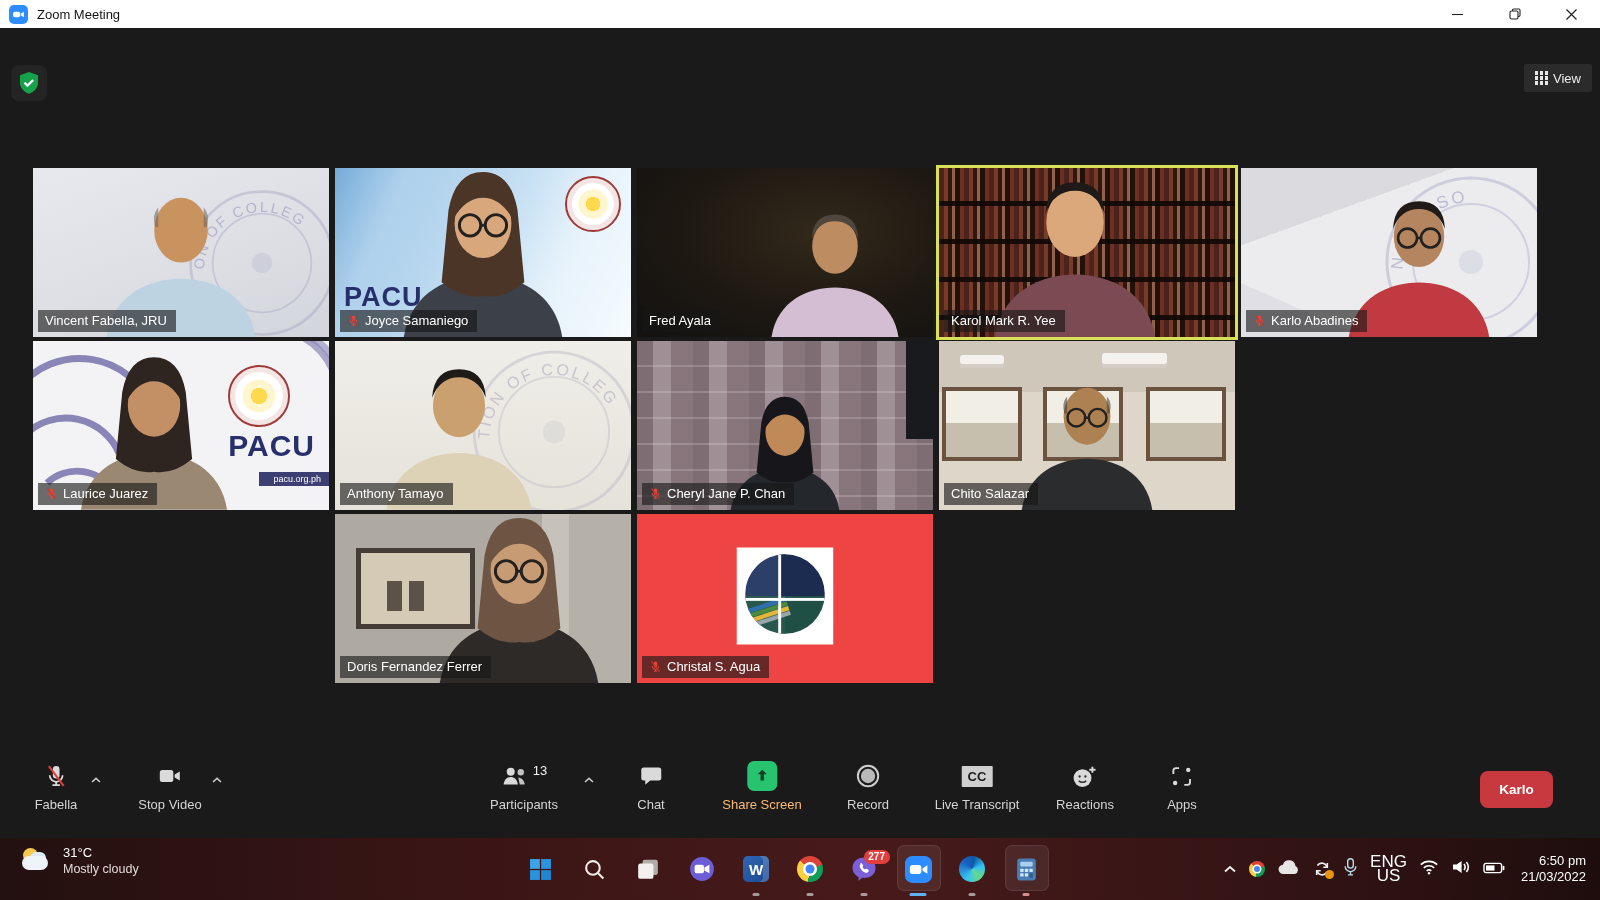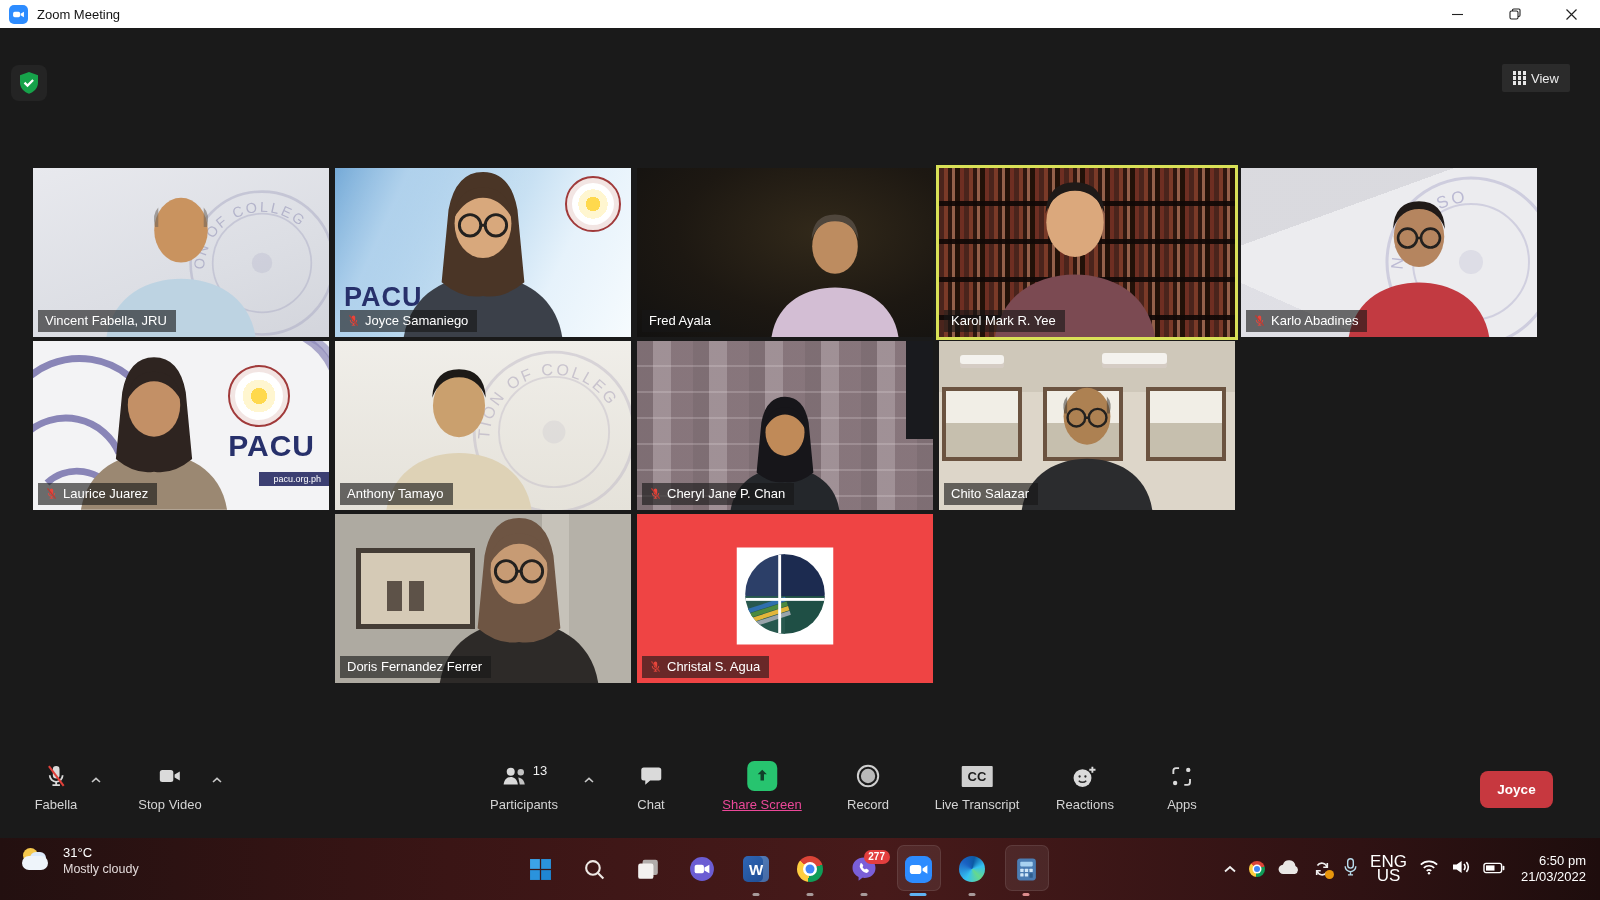--- a/index.html
+++ b/index.html
@@ -9,21 +9,21 @@
   
   .titlebar{position:absolute;top:0;left:0;right:0;height:28px;background:#ffffff;display:flex;align-items:center;}
   .zlogo{width:19px;height:19px;border-radius:5px;background:#2d8cff;margin-left:9px;display:flex;align-items:center;justify-content:center;}
   .titletxt{margin-left:9px;font-size:13px;color:#141414;}
   .wbtns{position:absolute;right:0;top:0;height:28px;display:flex;}
   .wbtn{width:57px;height:28px;display:flex;align-items:center;justify-content:center;cursor:default;}
 
   
   .meeting{position:absolute;top:28px;left:0;width:1600px;height:810px;background:#1a1a1a;}
   .shieldwrap{position:absolute;left:11px;top:37px;width:36px;height:36px;border-radius:8px;background:#242424;display:flex;align-items:center;justify-content:center;}
-  .viewbtn{position:absolute;right:30px;top:36px;height:28px;border:0;border-radius:2px;background:#2b2b2b;color:#ececec;
+  .viewbtn{position:absolute;right:8px;top:36px;height:28px;border:0;border-radius:2px;background:#2b2b2b;color:#ececec;
     font-size:13px;font-family:inherit;display:flex;align-items:center;gap:5px;padding:0 11px;}
   .grid-ic{display:grid;grid-template-columns:repeat(3,3.5px);grid-template-rows:repeat(3,3.5px);gap:1.5px;}
   .grid-ic i{background:#e8e8e8;}
 
   
   .grid{position:absolute;left:33px;top:140px;display:grid;grid-template-columns:repeat(5,296px);grid-auto-rows:169px;gap:4px 6px;}
   .tile{position:relative;overflow:hidden;background:#222;}
   .tile.active{outline:3px solid #d9e157;z-index:3;}
   .person{position:absolute;bottom:0;left:50%;transform:translateX(-50%);width:62%;height:92%;}
   .name-label{position:absolute;left:5px;bottom:5px;display:inline-flex;align-items:center;gap:5px;background:rgba(22,22,22,.62);
@@ -88,21 +88,21 @@
   .p10 .frame-pic::before{left:24%;} .p10 .frame-pic::after{left:44%;}
   .p10 .person{left:62%;width:76%;height:102%;}
   .p11,.p12{background:#ef4444;}
   .avatar-box{position:absolute;left:50%;top:19%;transform:translateX(-50%);width:97px;height:100px;}
 
   
   .toolbar{position:absolute;left:0;bottom:0;width:1600px;height:93px;}
   .tb-item{position:absolute;top:17px;transform:translateX(-50%);text-align:center;color:#d4d4d4;cursor:default;}
   .tb-item .ic{height:28px;display:flex;align-items:center;justify-content:center;}
   .tb-item .lbl{display:block;margin-top:7px;font-size:13px;white-space:nowrap;}
-  .tb-item.green .lbl{color:#ec4899;text-decoration:underline;}
+  .tb-item.green .lbl{color:#fdba74;}
   .share-box{width:30px;height:30px;border-radius:7px;background:#27c46f;display:flex;align-items:center;justify-content:center;}
   .cc-badge{display:inline-block;background:#cfcfcf;color:#1c1c1c;font-weight:bold;font-size:13px;border-radius:1px;padding:3px 6px;}
   .pcount{font-size:13px;color:#efefef;margin-left:4px;align-self:flex-start;margin-top:1px;}
   .tb-chev{position:absolute;top:25px;width:12px;height:8px;}
   .leave-btn{position:absolute;right:47px;top:26px;width:73px;height:37px;border:0;border-radius:8px;background:#c7383f;
     color:#fff;font-size:13.5px;font-weight:bold;font-family:inherit;}
 
   
   .taskbar{position:absolute;left:0;top:838px;width:1600px;height:62px;
     background:linear-gradient(90deg,#231010 0%,#3a1515 28%,#471a1a 55%,#2f1213 85%,#1e0d0d 100%);}
@@ -538,21 +538,21 @@
           <svg width="25" height="25" viewBox="0 0 24 24" fill="none" stroke="#dadada" stroke-width="1.8">
               <path d="M4 9.5v-3a2.5 2.5 0 0 1 2.5-2.5h3"></path>
               <path d="M20 14.5v3a2.5 2.5 0 0 1-2.5 2.5h-3"></path>
               <circle cx="18.3" cy="5.7" r="2.1" fill="#dadada" stroke="none"></circle>
               <circle cx="5.7" cy="18.3" r="2.1" fill="#dadada" stroke="none"></circle>
             </svg>
         </div>
         <span class="lbl">Apps</span>
       </div>
 
-      <button class="leave-btn">Joyce</button>
+      <button class="leave-btn">Karlo</button>
     </div>
   </div>
 
   <div class="taskbar">
     <div class="weather">
       <div class="wicon">
           <span class="sun"></span>
           <span class="cl2"></span>
           <span class="cl1"></span>
         </div>

